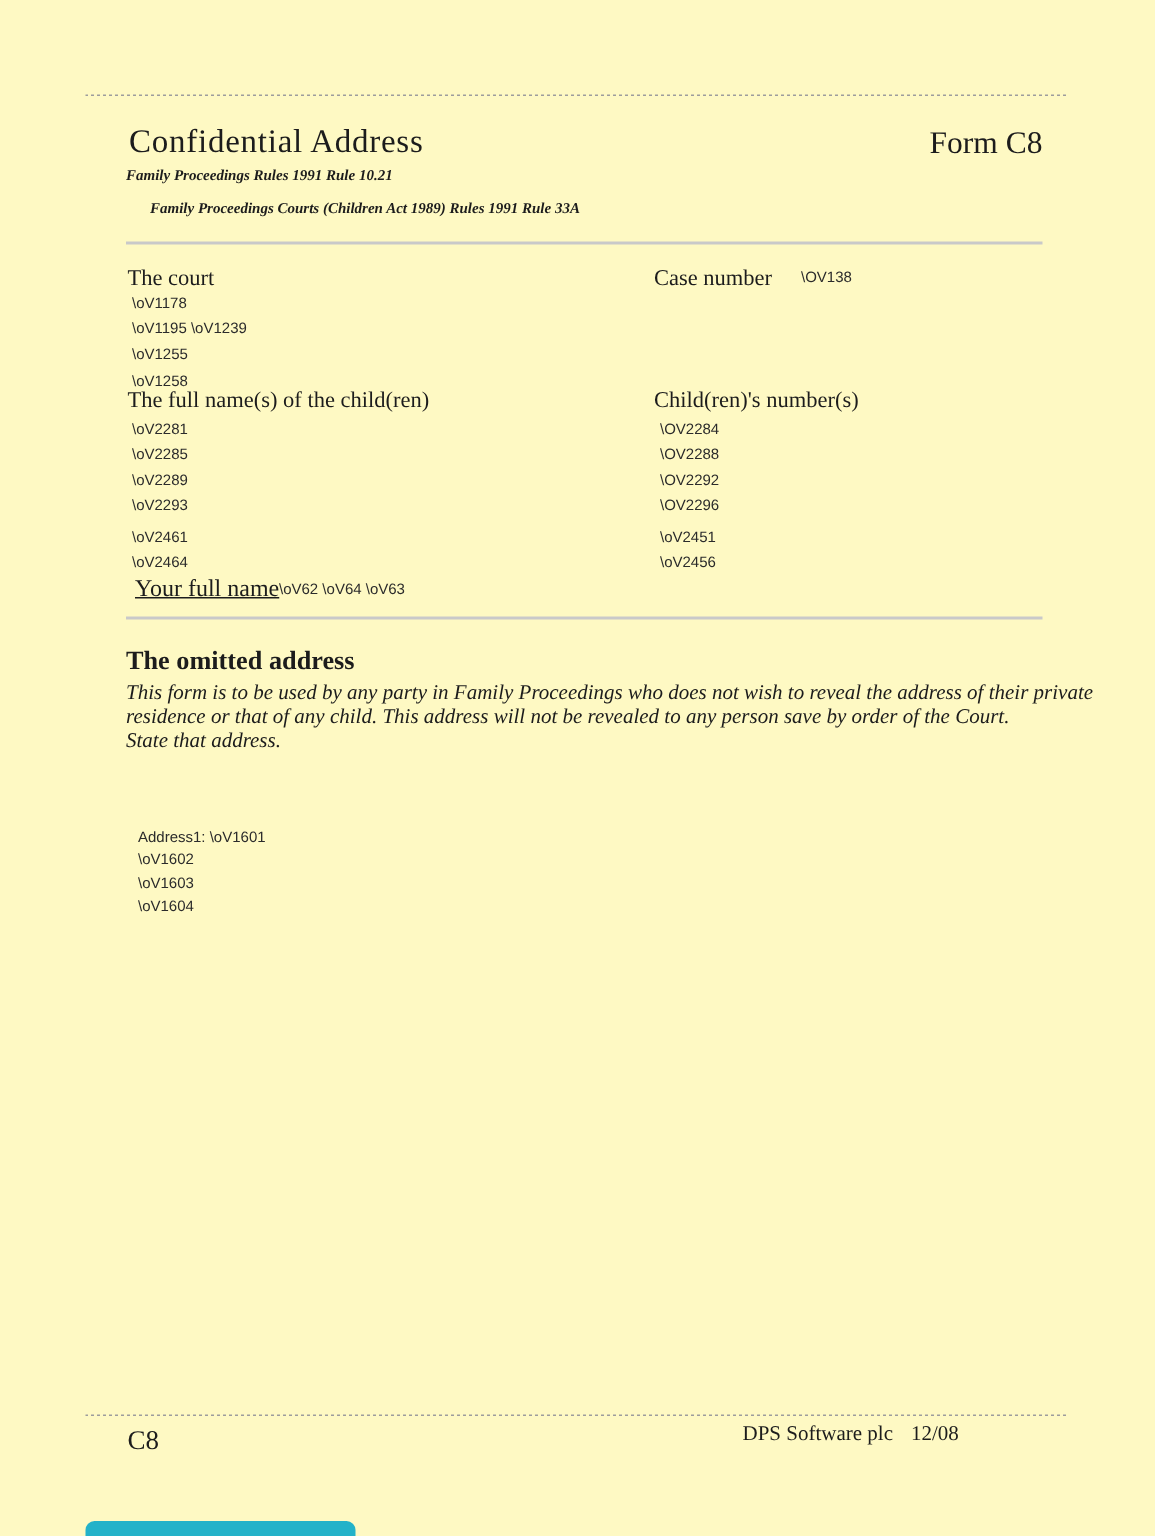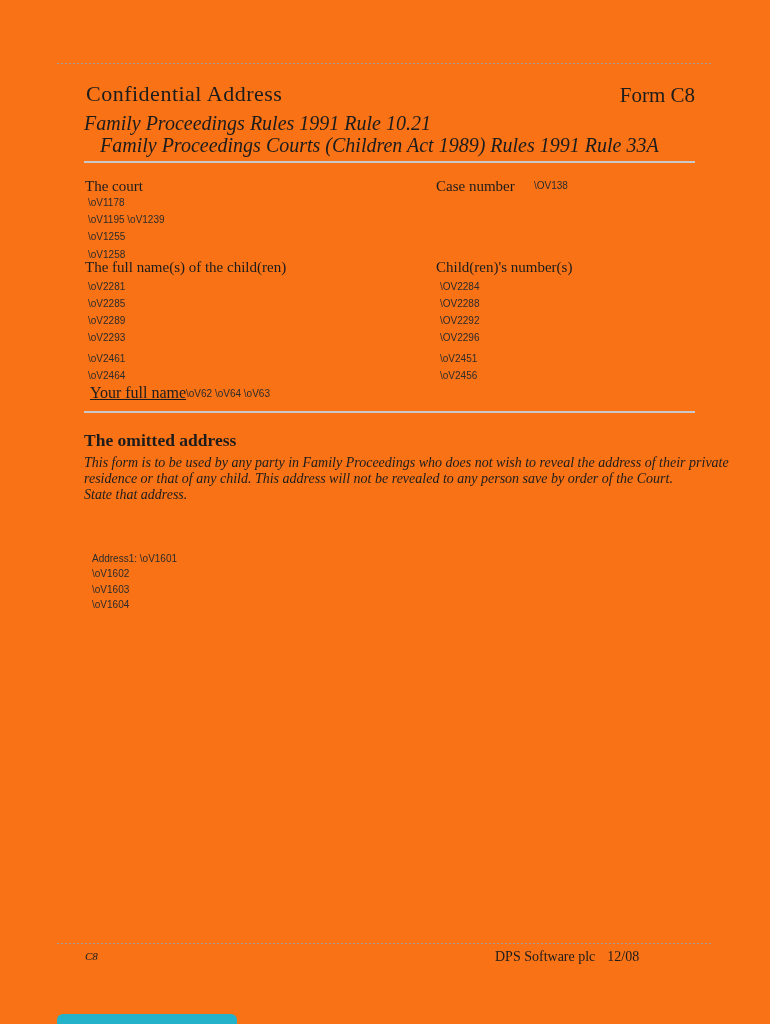--- a/index.html
+++ b/index.html
@@ -1,46 +1,46 @@
 <!DOCTYPE html>
 <html><head>
 <meta charset="utf-8">
 <style>
   html, body { margin: 0; padding: 0; background: #ffffff; }
   .page {
     position: relative;
     width: 770px;
     height: 1024px;
-    background: #f97316;
+    background: #fef9c3;
     overflow: hidden;
     font-family: "Liberation Serif", serif;
     color: #1c1c1c;
   }
   .abs { position: absolute; }
 
   
   .dotted-rule {
     height: 1px;
     background: repeating-linear-gradient(90deg, #9d9d9d 0 2px, transparent 2px 4px);
   }
   .solid-rule { height: 2px; background: #c9c9c9; }
 
   
   .doc-title   { font-size: 22px; letter-spacing: 0.5px; white-space: nowrap; }
   .form-code   { font-size: 21px; white-space: nowrap; }
-  .subtitle    { font-size: 20px; font-style: italic; white-space: nowrap; }
+  .subtitle    { font-size: 10px; font-style: italic; white-space: nowrap; font-weight: bold; }
   .label-serif { font-size: 15px; white-space: nowrap; }
   .value-sans  { font-family: "Liberation Sans", sans-serif; font-size: 10px;
                  color: #2b2b2b; white-space: nowrap; }
   .value-stack .value-sans { position: static; display: block; }
   .big-label   { font-size: 16px; white-space: nowrap; }
   .section-heading { font-size: 17.5px; font-weight: bold; white-space: nowrap; }
   .instr-line  { font-size: 14px; font-style: italic; white-space: nowrap; display: block; }
   .footer-text { font-size: 14px; white-space: nowrap; }
-  .footer-code { font-size: 11px; font-style: italic; white-space: nowrap; }
+  .footer-code { font-size: 18px; white-space: nowrap; }
 
   .lh-court   { line-height: 17.2px; }
   .lh-names   { line-height: 17px; }
   .lh-addr    { line-height: 15.3px; margin-top: 35px; }
   .lh-instr   { line-height: 16px; }
 
   .accent-bar {
     border-radius: 6px;
   }
 </style>

